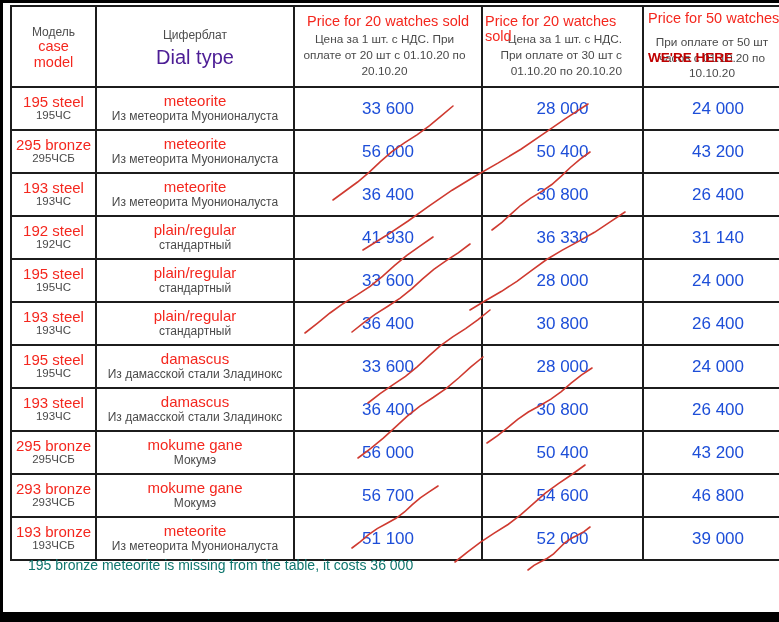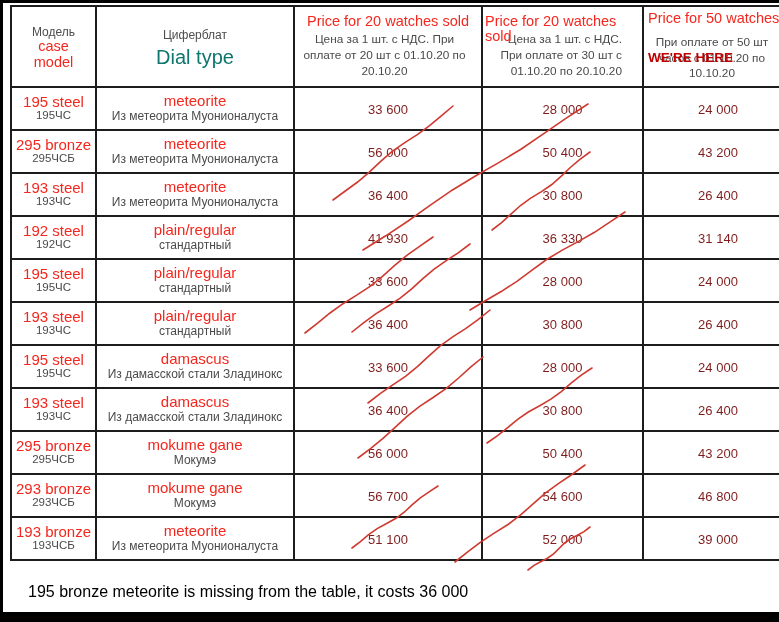--- a/index.html
+++ b/index.html
@@ -20,41 +20,41 @@
   table.price td{
     border:2px solid #1c1c1c;vertical-align:middle;text-align:center;
     padding:0;position:relative;overflow:visible;
   }
   tr.hdr td{height:79px;}
   tr.row td{height:41px;}
 
   .hdr-ru{color:#4d4d4d;font-size:12px;}
   .hdr-col1 .hdr-ru{display:block;margin-top:2px;}
   .case-model{color:#f4271e;font-size:14.5px;line-height:1.05;width:54px;margin:0 auto;}
-  .dial-type{color:#0f766e;font-size:20px;margin-top:3px;}
+  .dial-type{color:#4c1d95;font-size:20px;margin-top:3px;}
   .price-red{
     position:absolute;color:#f4271e;font-size:14.5px;line-height:1.0;
     top:7px;left:0;width:100%;text-align:center;z-index:3;
   }
   .price-red.wrap{left:2px;text-align:left;}
   .hdr-black{
     color:#4a4a4a;font-size:11.8px;line-height:1.33;padding-top:19px;
     position:relative;z-index:1;
   }
   .were-here{
     position:absolute;left:4px;top:43px;z-index:4;
     color:#c00000;font-weight:bold;font-size:13.5px;white-space:nowrap;
   }
   .model-en{color:#f4271e;font-size:15px;line-height:1.05;}
   .model-ru{color:#4a4a4a;font-size:11.5px;line-height:1.2;}
   .dial-en{color:#f4271e;font-size:15px;line-height:1.05;}
   .dial-ru{color:#4a4a4a;font-size:12px;line-height:1.2;}
-  .num{color:#7f1d1d;font-size:13px;}
+  .num{color:#1d4ed8;font-size:17px;}
   .footer-note{
-    position:absolute;left:28px;top:583px;color:#000000;font-size:16px;
+    position:absolute;left:28px;top:557px;color:#0f766e;font-size:14px;
     white-space:nowrap;z-index:5;
   }
   svg.scribbles{position:absolute;left:0;top:0;z-index:6;pointer-events:none;}
 </style>
 </head>
 <body>
 
 <div class="canvas">
 
   <table class="price">

